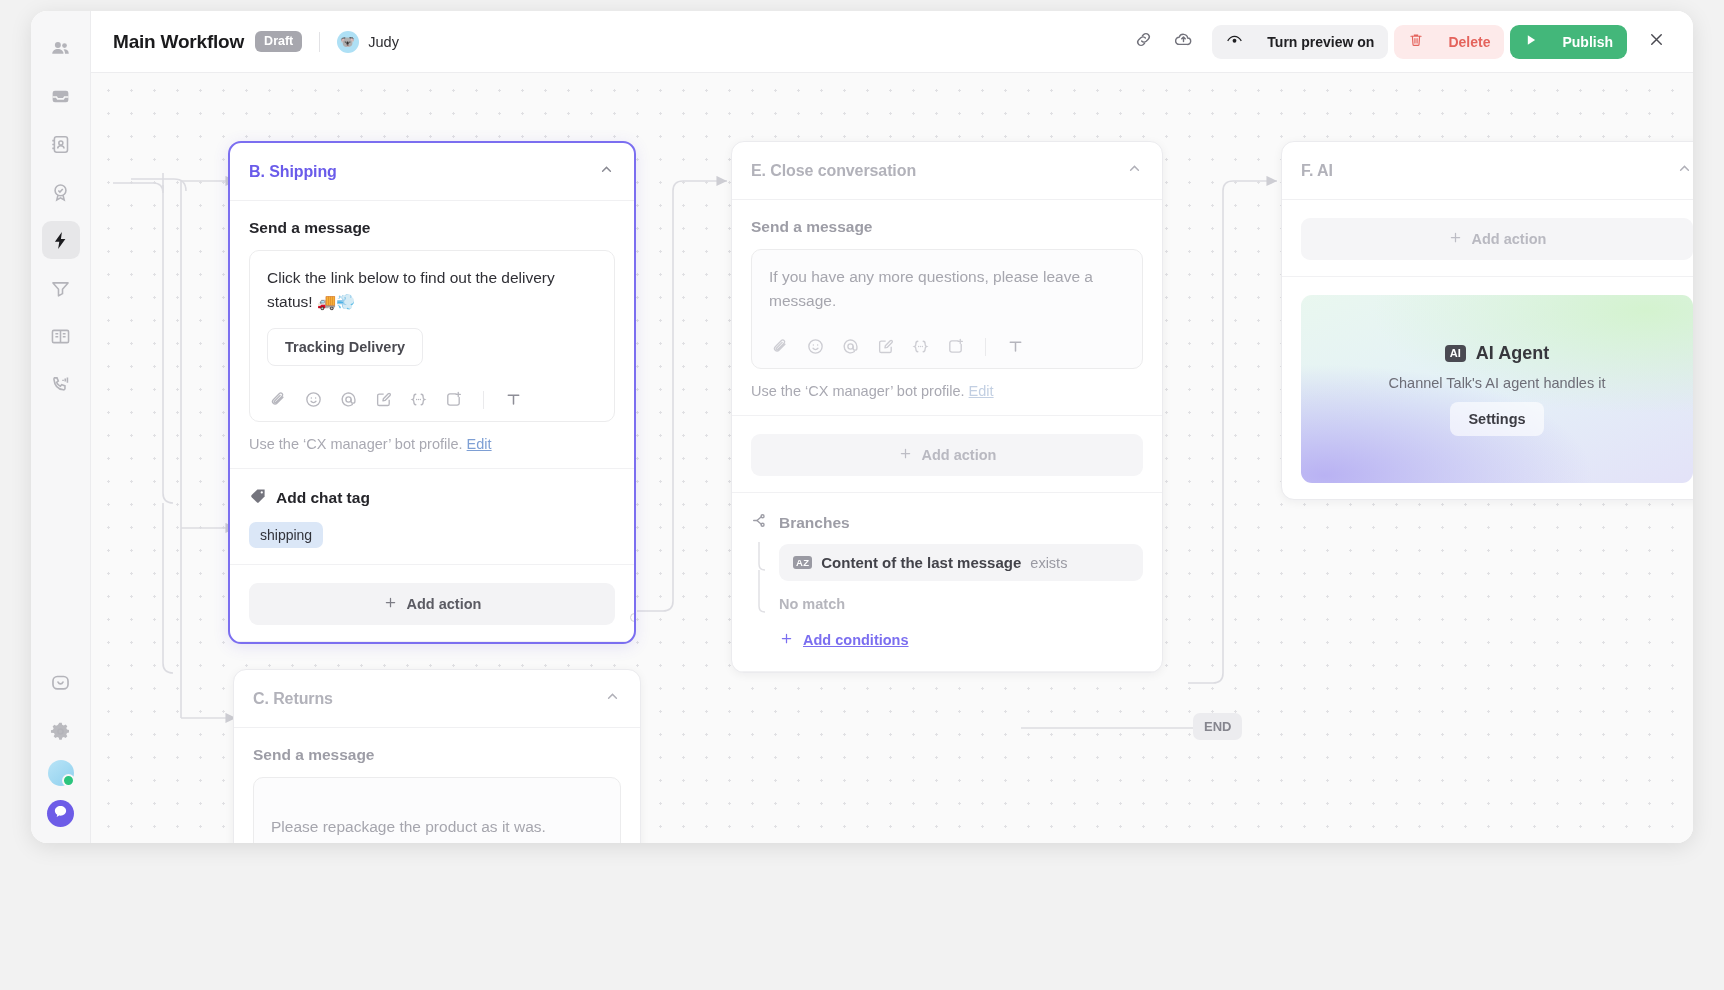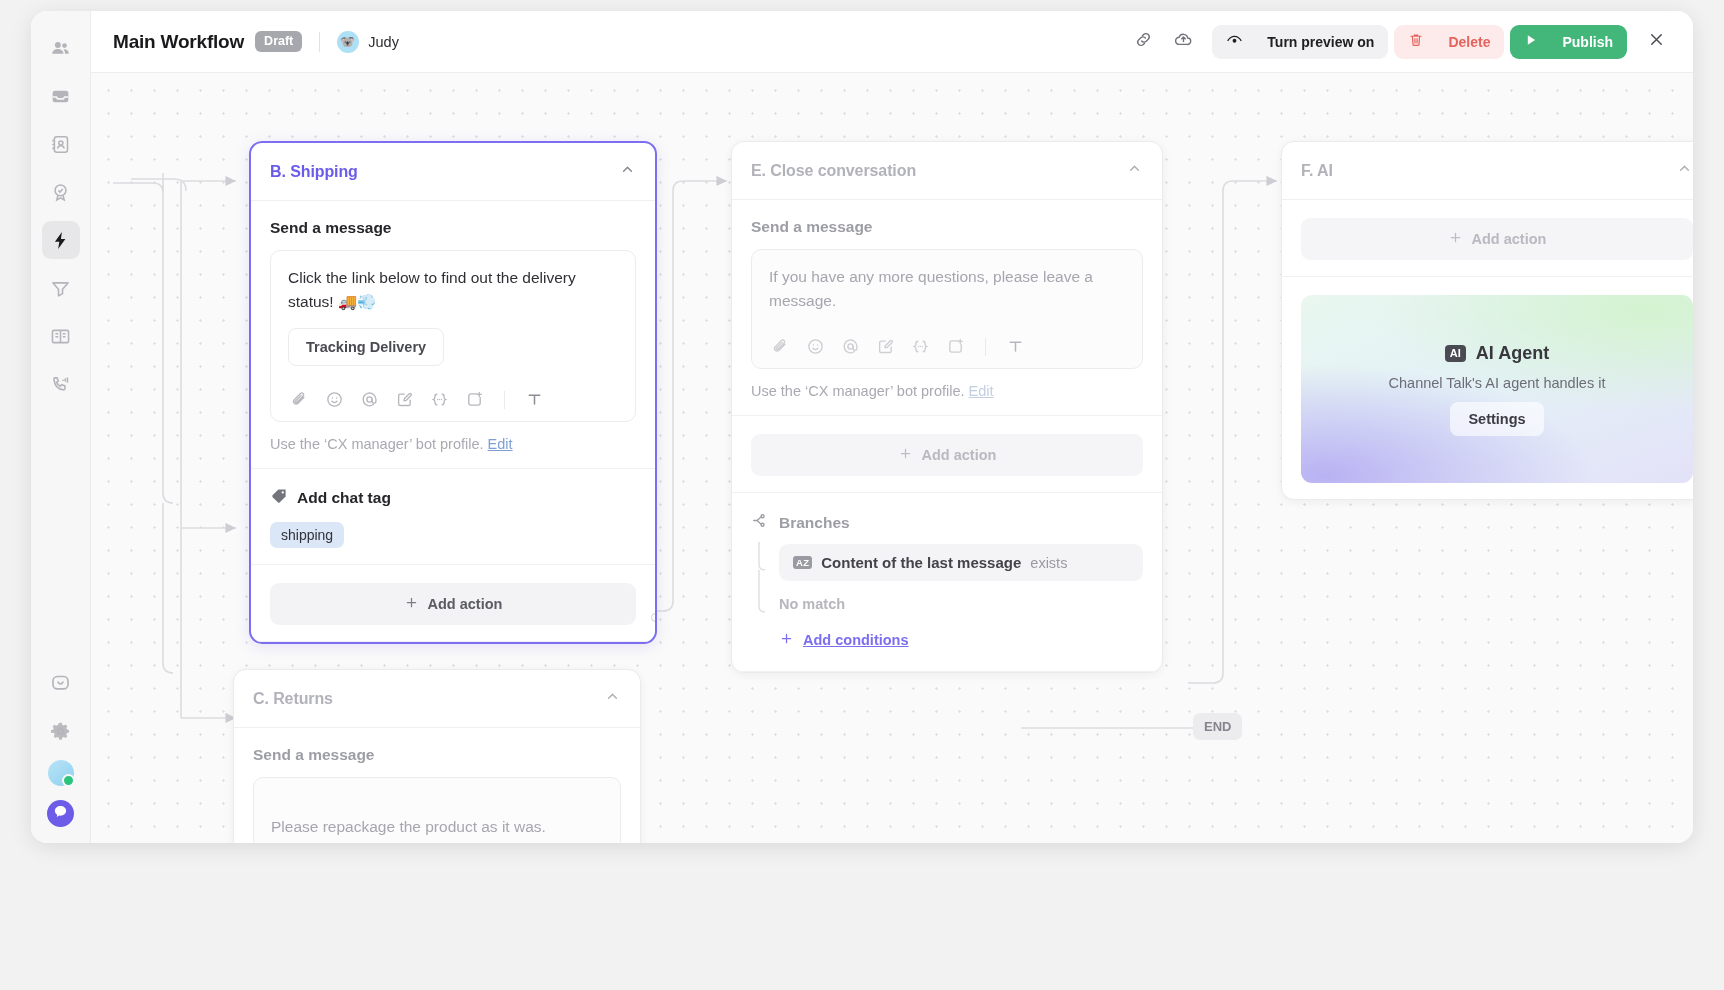--- a/index.html
+++ b/index.html
@@ -441,21 +441,21 @@
           <path d="M90 108 V645"></path>
 
           <path d="M546 538 H572 Q582 538 582 528 V118 Q582 108 592 108 H636" marker-end="url(#arw)"></path>
 
           <path d="M1097 610 H1122 Q1132 610 1132 600 V118 Q1132 108 1142 108 H1186" marker-end="url(#arw)"></path>
 
           <path d="M930 655 H1105"></path>
         </g>
       </svg>
 
-      <div class="node selected" style="left:158px; top:68px; width:408px;">
+      <div class="node selected" style="left:137px; top:68px; width:408px;">
         <div class="node-head">
           <div class="node-title">B. Shipping</div>
           <span class="chev">
             <svg width="17" height="17" viewBox="0 0 24 24" fill="none" stroke="#8a8a93" stroke-width="2" stroke-linecap="round">
                 <path d="M6.5 14.5 12 9l5.5 5.5"></path>
               </svg>
           </span>
         </div>
 
         <div class="sect">

